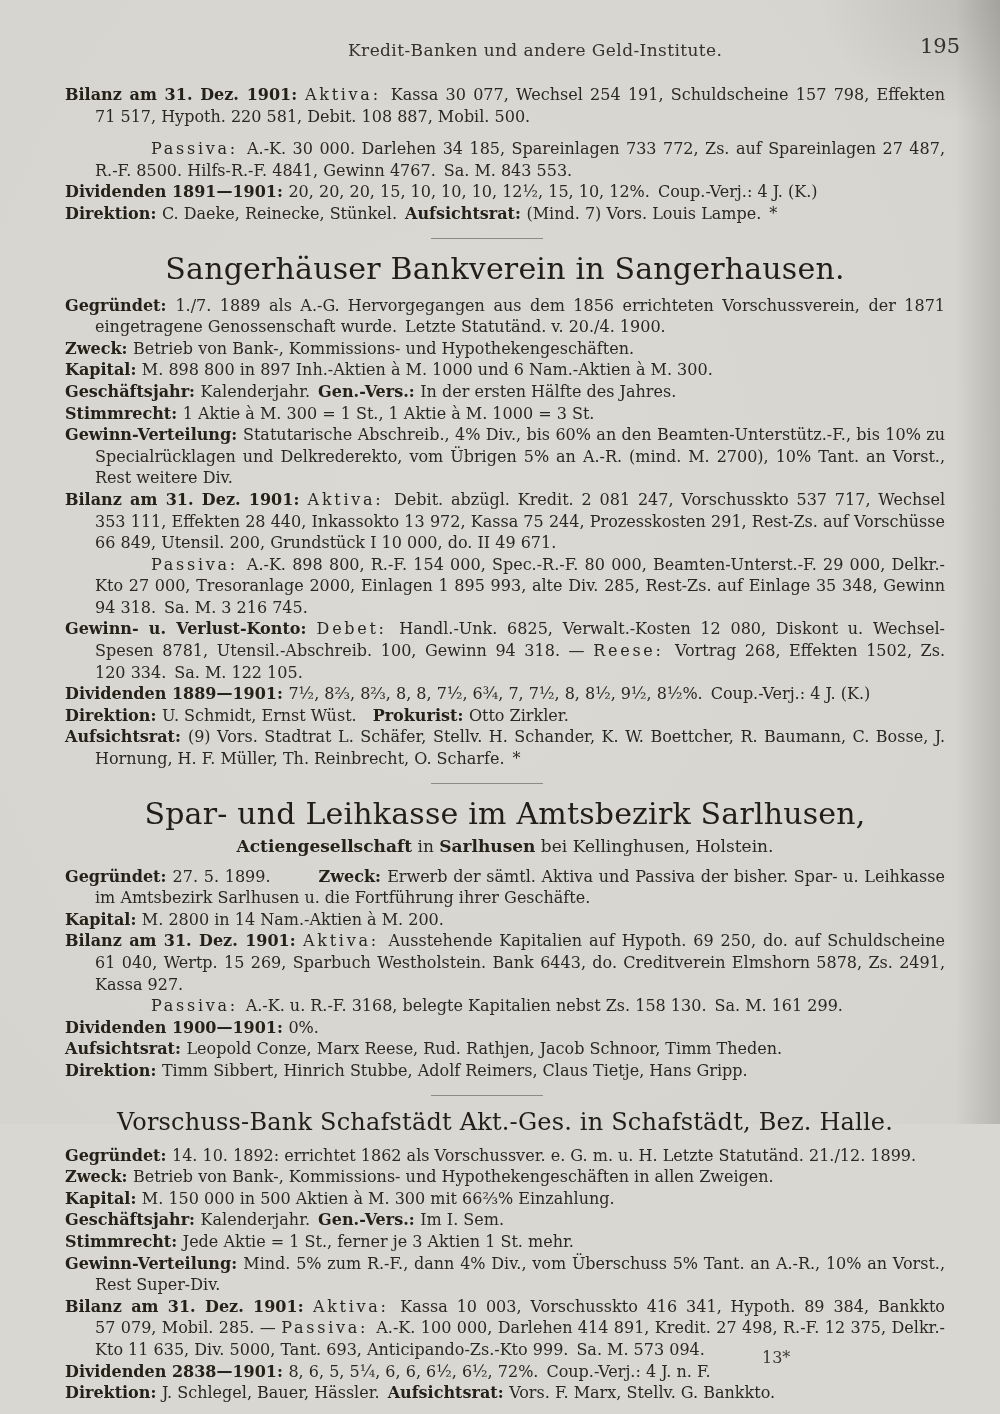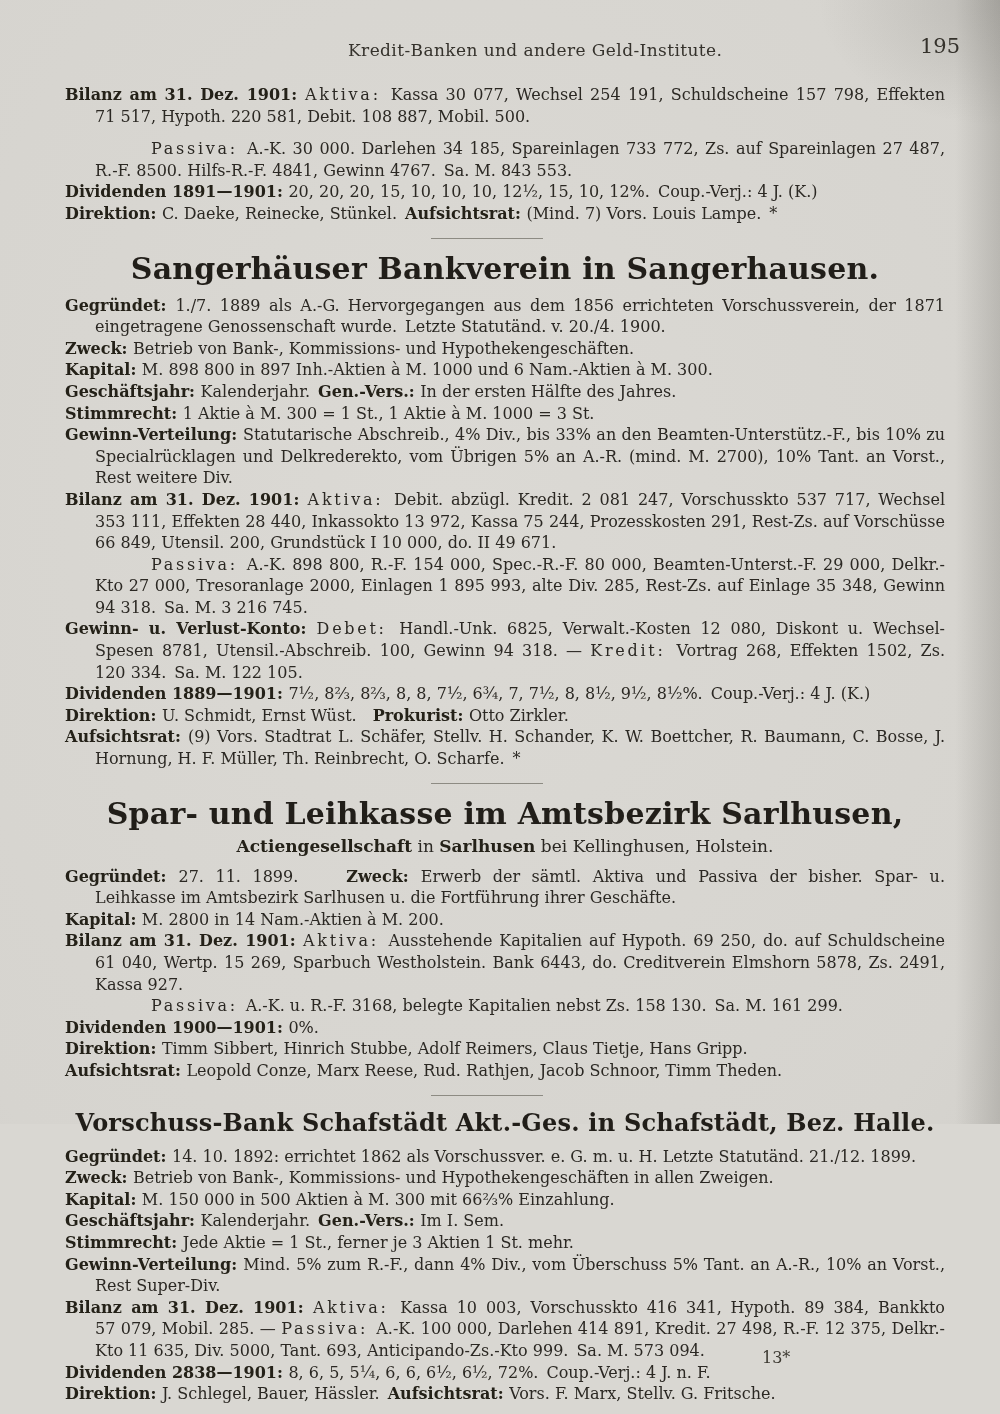--- a/index.html
+++ b/index.html
@@ -30,21 +30,21 @@
   }
   .running-head .pageno{
     position:absolute;left:855px;top:0;
     font-size:21px;color:#35322c;
   }
   section{margin:0;}
   h2{
     margin:6px 0 9px 0;
     text-align:center;
     font-size:30px;
-    font-weight:bold;
+    font-weight:normal;
     color:#211e19;
     white-space:nowrap;
     letter-spacing:0.2px;
   }
   .subtitle{
     margin:-4px 0 10px 0;
     text-align:center;
     font-size:17px;
     color:#2b2823;
   }
@@ -87,49 +87,49 @@
         <p class="para"><span class="b">Direktion: </span><span class="">C. Daeke, Reinecke, Stünkel. </span><span class="b">Aufsichtsrat: </span><span class="">(Mind. 7) Vors. Louis Lampe. *</span></p>
       </section>
       <div class="divider"></div>
       <section>
         <h2>Sangerhäuser Bankverein in Sangerhausen.</h2>
         <p class="para"><span class="b">Gegründet: </span><span class="">1./7. 1889 als A.-G. Hervorgegangen aus dem 1856 errichteten Vorschussverein, der 1871 eingetragene Genossenschaft wurde. Letzte Statutänd. v. 20./4. 1900.</span></p>
         <p class="para"><span class="b">Zweck: </span><span class="">Betrieb von Bank-, Kommissions- und Hypothekengeschäften.</span></p>
         <p class="para"><span class="b">Kapital: </span><span class="">M. 898&nbsp;800 in 897 Inh.-Aktien à M. 1000 und 6 Nam.-Aktien à M. 300.</span></p>
         <p class="para"><span class="b">Geschäftsjahr: </span><span class="">Kalenderjahr. </span><span class="b">Gen.-Vers.: </span><span class="">In der ersten Hälfte des Jahres.</span></p>
         <p class="para"><span class="b">Stimmrecht: </span><span class="">1 Aktie à M. 300 = 1 St., 1 Aktie à M. 1000 = 3 St.</span></p>
-        <p class="para"><span class="b">Gewinn-Verteilung: </span><span class="">Statutarische Abschreib., 4% Div., bis 33% an den Beamten-Unterstütz.-F., bis 10% zu Specialrücklagen und Delkrederekto, vom Übrigen 5% an A.-R. (mind. M. 2700), 10% Tant. an Vorst., Rest weitere Div.</span></p>
+        <p class="para"><span class="b">Gewinn-Verteilung: </span><span class="">Statutarische Abschreib., 4% Div., bis 60% an den Beamten-Unterstütz.-F., bis 10% zu Specialrücklagen und Delkrederekto, vom Übrigen 5% an A.-R. (mind. M. 2700), 10% Tant. an Vorst., Rest weitere Div.</span></p>
         <p class="para"><span class="b">Bilanz am 31. Dez. 1901: </span><span class="sp">Aktiva: </span><span class="">Debit. abzügl. Kredit. 2&nbsp;081&nbsp;247, Vorschusskto 537&nbsp;717, Wechsel 353&nbsp;111, Effekten 28&nbsp;440, Inkassokto 13&nbsp;972, Kassa 75&nbsp;244, Prozesskosten 291, Rest-Zs. auf Vorschüsse 66&nbsp;849, Utensil. 200, Grundstück I 10&nbsp;000, do. II 49&nbsp;671.</span></p>
         <p class="para" style="text-indent: 56px;"><span class="sp">Passiva: </span><span class="">A.-K. 898&nbsp;800, R.-F. 154&nbsp;000, Spec.-R.-F. 80&nbsp;000, Beamten-Unterst.-F. 29&nbsp;000, Delkr.-Kto 27&nbsp;000, Tresoranlage 2000, Einlagen 1&nbsp;895&nbsp;993, alte Div. 285, Rest-Zs. auf Einlage 35&nbsp;348, Gewinn 94&nbsp;318. Sa. M. 3&nbsp;216&nbsp;745.</span></p>
-        <p class="para"><span class="b">Gewinn- u. Verlust-Konto: </span><span class="sp">Debet: </span><span class="">Handl.-Unk. 6825, Verwalt.-Kosten 12&nbsp;080, Diskont u. Wechsel-Spesen 8781, Utensil.-Abschreib. 100, Gewinn 94&nbsp;318. — </span><span class="sp">Kredit: </span><span class="">Vortrag 268, Effekten 1502, Zs. 120&nbsp;334. Sa. M. 122&nbsp;105.</span></p>
+        <p class="para"><span class="b">Gewinn- u. Verlust-Konto: </span><span class="sp">Debet: </span><span class="">Handl.-Unk. 6825, Verwalt.-Kosten 12&nbsp;080, Diskont u. Wechsel-Spesen 8781, Utensil.-Abschreib. 100, Gewinn 94&nbsp;318. — </span><span class="sp">Reese: </span><span class="">Vortrag 268, Effekten 1502, Zs. 120&nbsp;334. Sa. M. 122&nbsp;105.</span></p>
         <p class="para"><span class="b">Dividenden 1889—1901: </span><span class="">7½, 8⅔, 8⅔, 8, 8, 7½, 6¾, 7, 7½, 8, 8½, 9½, 8½%. Coup.-Verj.: 4 J. (K.)</span></p>
         <p class="para"><span class="b">Direktion: </span><span class="">U. Schmidt, Ernst Wüst. </span><span class="b">Prokurist: </span><span class="">Otto Zirkler.</span></p>
         <p class="para"><span class="b">Aufsichtsrat: </span><span class="">(9) Vors. Stadtrat L. Schäfer, Stellv. H. Schander, K. W. Boettcher, R. Baumann, C. Bosse, J. Hornung, H. F. Müller, Th. Reinbrecht, O. Scharfe. *</span></p>
       </section>
       <div class="divider"></div>
       <section>
         <h2>Spar- und Leihkasse im Amtsbezirk Sarlhusen,</h2>
         <p class="subtitle"><span class="b">Actiengesellschaft</span><span class=""> in </span><span class="b">Sarlhusen</span><span class=""> bei Kellinghusen, Holstein.</span></p>
-        <p class="para"><span class="b">Gegründet: </span><span class="">27. 11. 1899.</span><span class="gap"></span><span class="b">Zweck: </span><span class="">Erwerb der sämtl. Aktiva und Passiva der bisher. Spar- u. Leihkasse im Amtsbezirk Sarlhusen u. die Fortführung ihrer Geschäfte.</span></p>
+        <p class="para"><span class="b">Gegründet: </span><span class="">27. 5. 1899.</span><span class="gap"></span><span class="b">Zweck: </span><span class="">Erwerb der sämtl. Aktiva und Passiva der bisher. Spar- u. Leihkasse im Amtsbezirk Sarlhusen u. die Fortführung ihrer Geschäfte.</span></p>
         <p class="para"><span class="b">Kapital: </span><span class="">M. 2800 in 14 Nam.-Aktien à M. 200.</span></p>
         <p class="para"><span class="b">Bilanz am 31. Dez. 1901: </span><span class="sp">Aktiva: </span><span class="">Ausstehende Kapitalien auf Hypoth. 69&nbsp;250, do. auf Schuldscheine 61&nbsp;040, Wertp. 15&nbsp;269, Sparbuch Westholstein. Bank 6443, do. Creditverein Elmshorn 5878, Zs. 2491, Kassa 927.</span></p>
         <p class="para" style="text-indent: 56px;"><span class="sp">Passiva: </span><span class="">A.-K. u. R.-F. 3168, belegte Kapitalien nebst Zs. 158&nbsp;130. Sa. M. 161&nbsp;299.</span></p>
         <p class="para"><span class="b">Dividenden 1900—1901: </span><span class="">0%.</span></p>
+        <p class="para"><span class="b">Aufsichtsrat: </span><span class="">Leopold Conze, Marx Reese, Rud. Rathjen, Jacob Schnoor, Timm Theden.</span></p>
         <p class="para"><span class="b">Direktion: </span><span class="">Timm Sibbert, Hinrich Stubbe, Adolf Reimers, Claus Tietje, Hans Gripp.</span></p>
-        <p class="para"><span class="b">Aufsichtsrat: </span><span class="">Leopold Conze, Marx Reese, Rud. Rathjen, Jacob Schnoor, Timm Theden.</span></p>
       </section>
       <div class="divider"></div>
       <section>
         <h2 style="font-size: 24px;">Vorschuss-Bank Schafstädt Akt.-Ges. in Schafstädt, Bez. Halle.</h2>
         <p class="para"><span class="b">Gegründet: </span><span class="">14. 10. 1892: errichtet 1862 als Vorschussver. e. G. m. u. H. Letzte Statutänd. 21./12. 1899.</span></p>
         <p class="para"><span class="b">Zweck: </span><span class="">Betrieb von Bank-, Kommissions- und Hypothekengeschäften in allen Zweigen.</span></p>
         <p class="para"><span class="b">Kapital: </span><span class="">M. 150&nbsp;000 in 500 Aktien à M. 300 mit 66⅔% Einzahlung.</span></p>
         <p class="para"><span class="b">Geschäftsjahr: </span><span class="">Kalenderjahr. </span><span class="b">Gen.-Vers.: </span><span class="">Im I. Sem.</span></p>
         <p class="para"><span class="b">Stimmrecht: </span><span class="">Jede Aktie = 1 St., ferner je 3 Aktien 1 St. mehr.</span></p>
         <p class="para"><span class="b">Gewinn-Verteilung: </span><span class="">Mind. 5% zum R.-F., dann 4% Div., vom Überschuss 5% Tant. an A.-R., 10% an Vorst., Rest Super-Div.</span></p>
         <p class="para"><span class="b">Bilanz am 31. Dez. 1901: </span><span class="sp">Aktiva: </span><span class="">Kassa 10&nbsp;003, Vorschusskto 416&nbsp;341, Hypoth. 89&nbsp;384, Bankkto 57&nbsp;079, Mobil. 285. — </span><span class="sp">Passiva: </span><span class="">A.-K. 100&nbsp;000, Darlehen 414&nbsp;891, Kredit. 27&nbsp;498, R.-F. 12&nbsp;375, Delkr.-Kto 11&nbsp;635, Div. 5000, Tant. 693, Anticipando-Zs.-Kto 999. Sa. M. 573&nbsp;094.</span></p>
         <p class="para"><span class="b">Dividenden 2838—1901: </span><span class="">8, 6, 5, 5¼, 6, 6, 6½, 6½, 72%. Coup.-Verj.: 4 J. n. F.</span></p>
-        <p class="para"><span class="b">Direktion: </span><span class="">J. Schlegel, Bauer, Hässler. </span><span class="b">Aufsichtsrat: </span><span class="">Vors. F. Marx, Stellv. G. Fritsche.</span></p>
+        <p class="para"><span class="b">Direktion: </span><span class="">J. Schlegel, Bauer, Hässler. </span><span class="b">Aufsichtsrat: </span><span class="">Vors. F. Marx, Stellv. G. Bankkto.</span></p>
       </section>
     </div>
 
   <div class="signature">13*</div>
 </div>
 
 </body></html>

